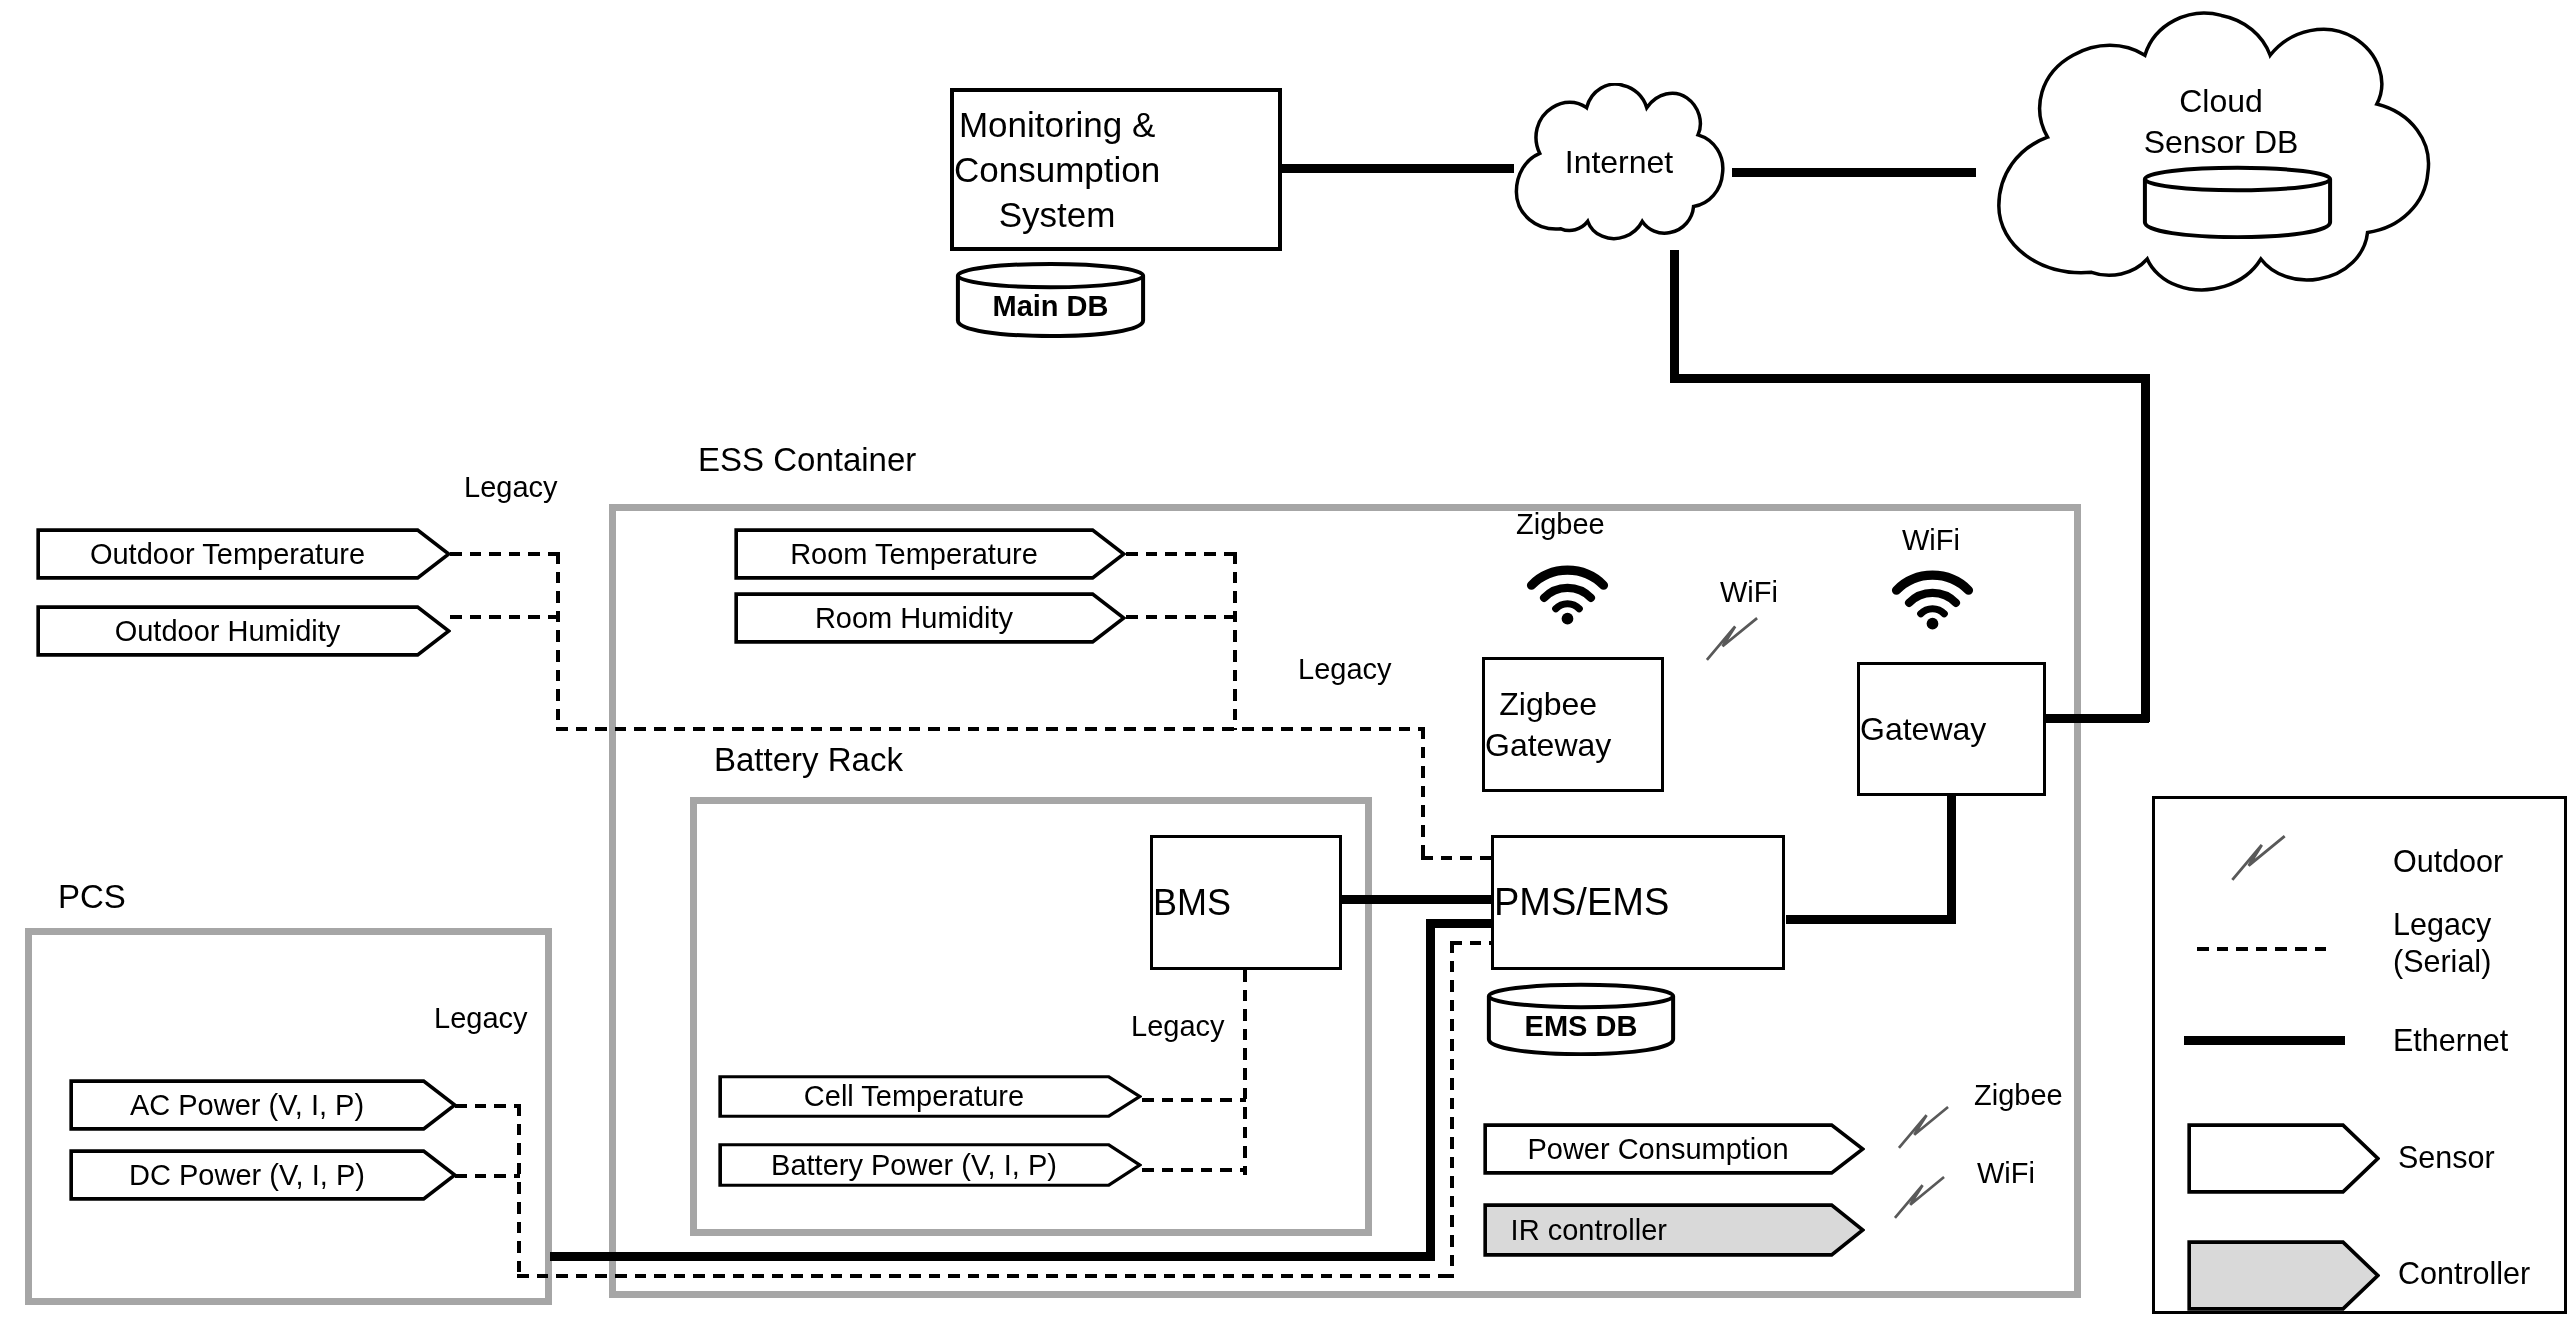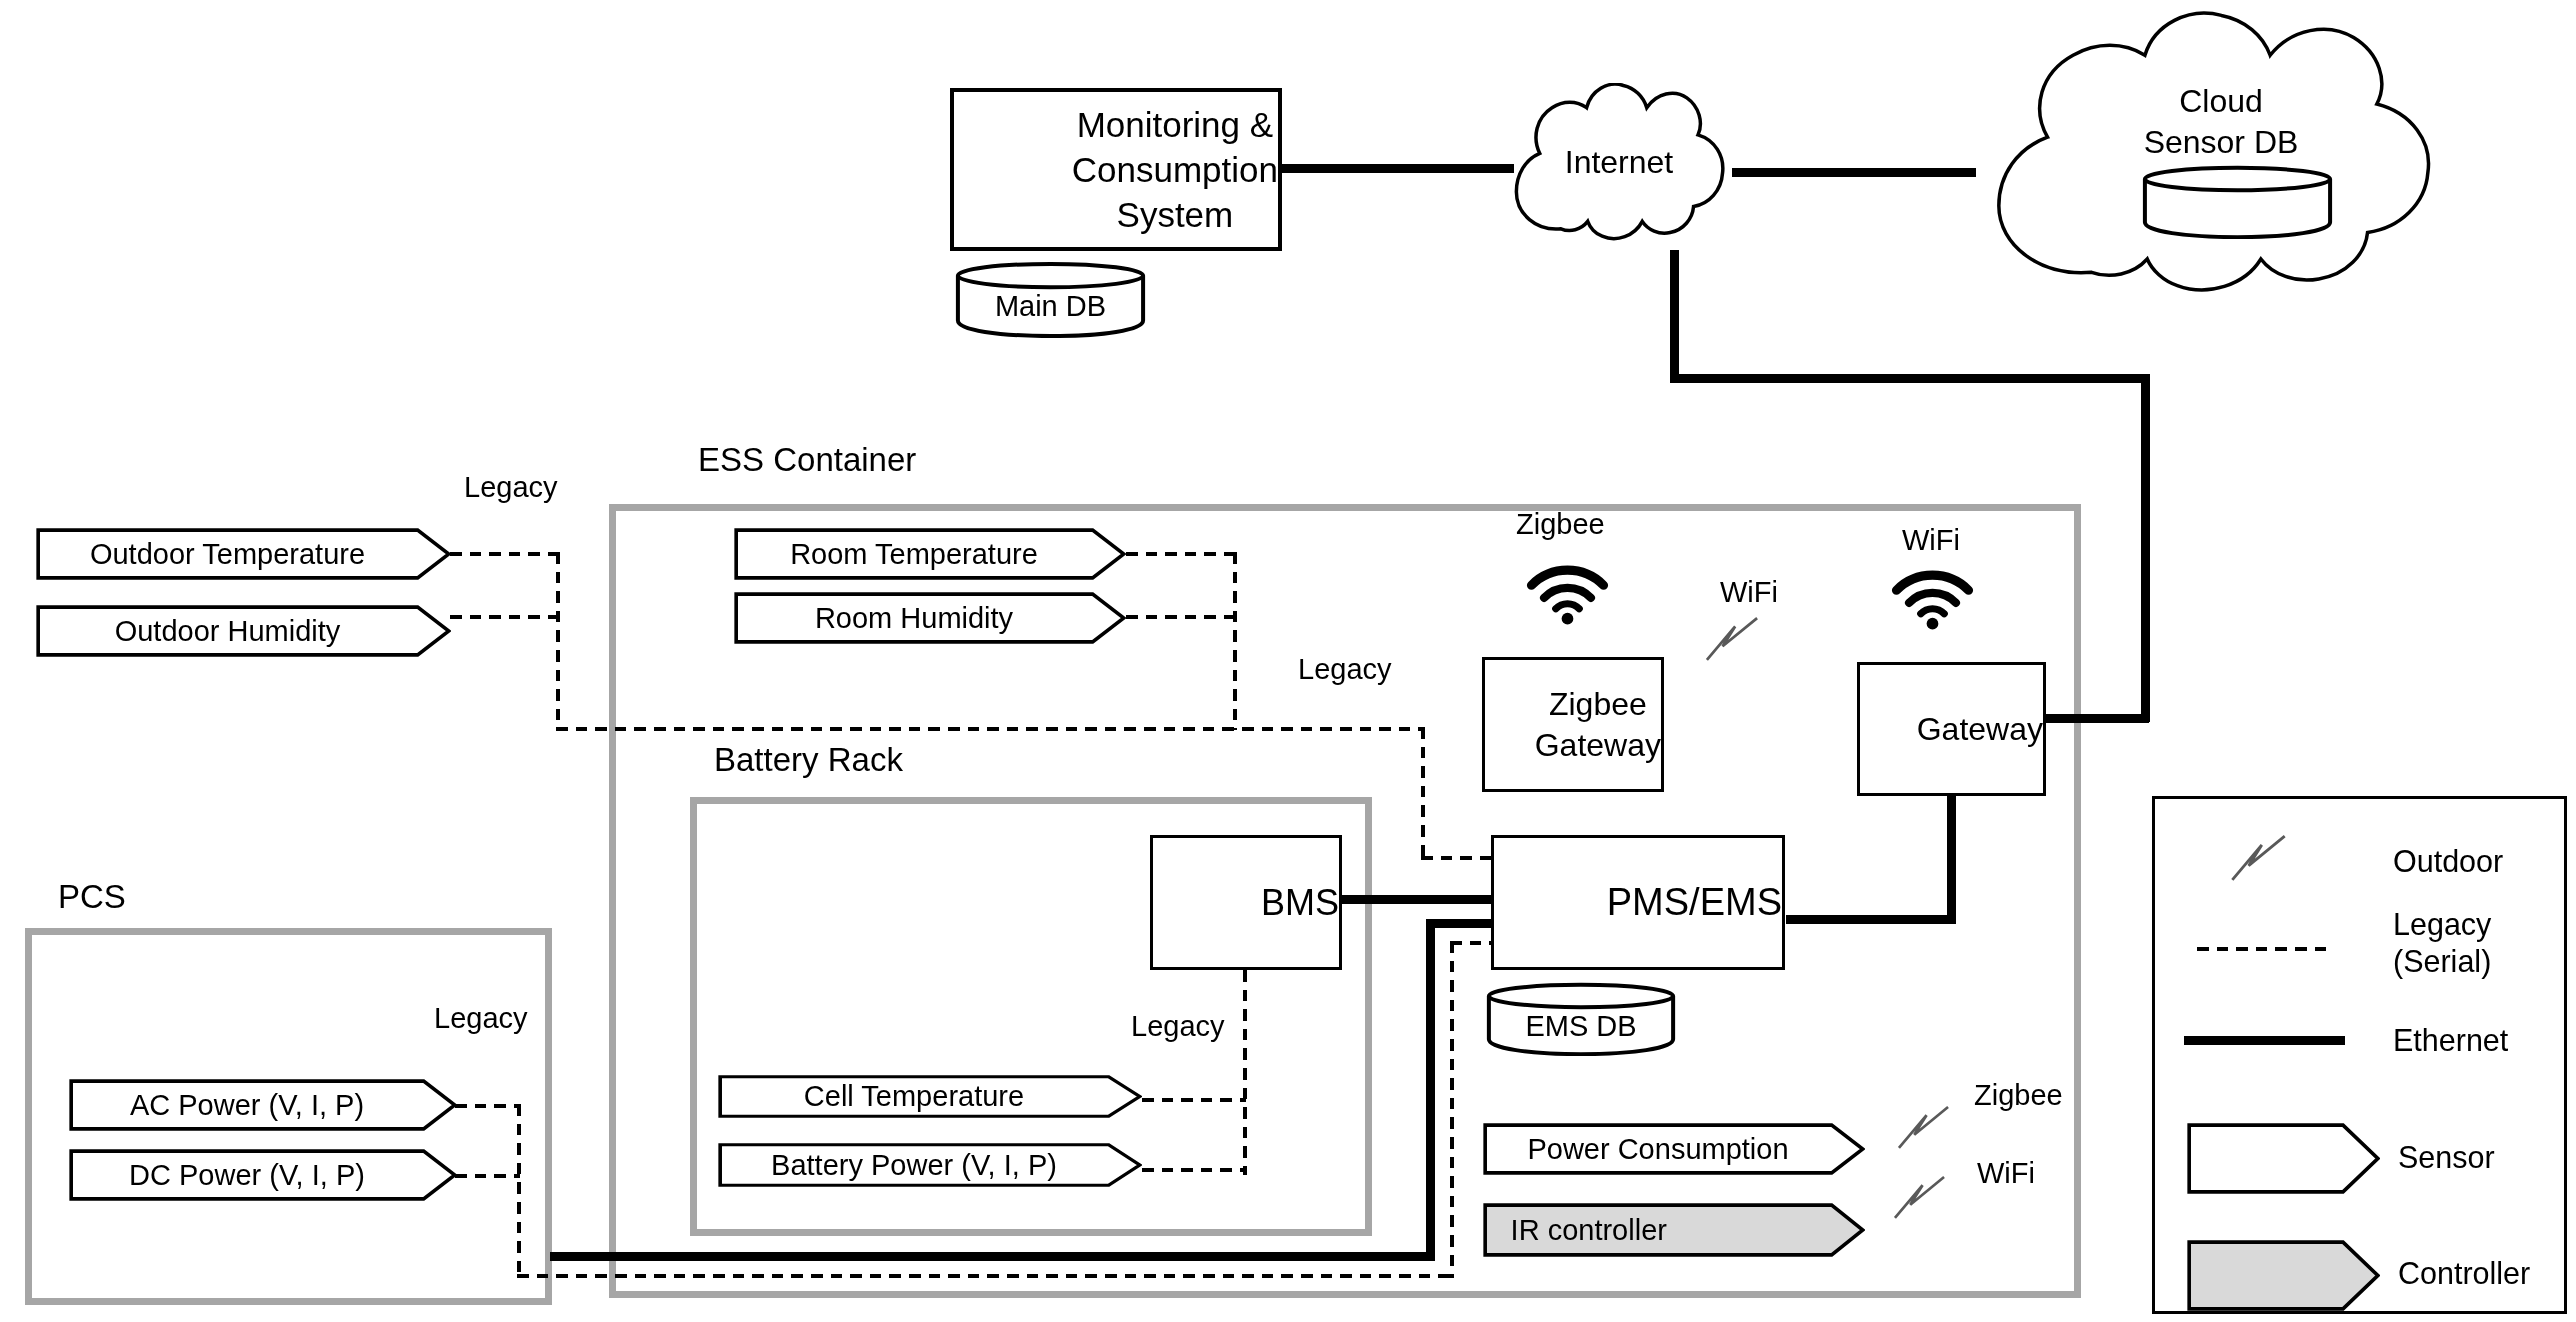--- a/index.html
+++ b/index.html
@@ -1,30 +1,30 @@
 <!DOCTYPE html>
 <html style="font-size:11.6px"><head>
 <meta charset="utf-8">
 <style>
   html,body{margin:0;padding:0;background:#fff;}
   body{width:2576px;height:1323px;position:relative;font-family:"Liberation Sans",sans-serif;color:#000;}
   .abs{position:absolute;}
-  .box{position:absolute;border:3.6px solid #000;background:#fff;display:flex;align-items:center;justify-content:flex-end;text-align:center;box-sizing:border-box;}
+  .box{position:absolute;border:3.6px solid #000;background:#fff;display:flex;align-items:center;justify-content:flex-start;text-align:center;box-sizing:border-box;}
   .gray{position:absolute;border:7.3px solid #a6a6a6;box-sizing:border-box;background:transparent;}
   .eth{position:absolute;background:#000;}
   .dash-h{position:absolute;height:3.6px;background:repeating-linear-gradient(90deg,#000 0 11.6px,transparent 11.6px 19.6px);}
   .dash-v{position:absolute;width:3.6px;background:repeating-linear-gradient(180deg,#000 0 11.6px,transparent 11.6px 19.6px);}
   .lbl{position:absolute;white-space:nowrap;font-size:29px;}
   .big-lbl{position:absolute;white-space:nowrap;font-size:33px;}
   .node-text{font-size:35px;line-height:45px;}
   .sensor{position:absolute;}
   .sensor svg{position:absolute;left:0;top:0;width:100%;height:100%;}
   .sensor .slab{position:absolute;inset:0;display:flex;align-items:center;justify-content:center;padding-right:32px;font-size:29px;box-sizing:border-box;}
   .sensor .slab.left{justify-content:flex-start;padding-left:27.6px;}
-  .cyl{position:absolute;}
+  .cyl{position:absolute;font-weight:bold;}
   .cyl svg{position:absolute;left:0;top:0;width:100%;height:100%;}
   .cyl .clab{position:absolute;left:0;right:0;top:38%;text-align:center;font-size:29px;}
   .legend-lbl{position:absolute;white-space:nowrap;font-size:30.5px;}
   .cloud-lbl{position:absolute;text-align:center;font-size:32px;line-height:41px;}
 </style>
 </head>
 <body>
 
 <svg width="0" height="0" style="position:absolute">
   <defs>

